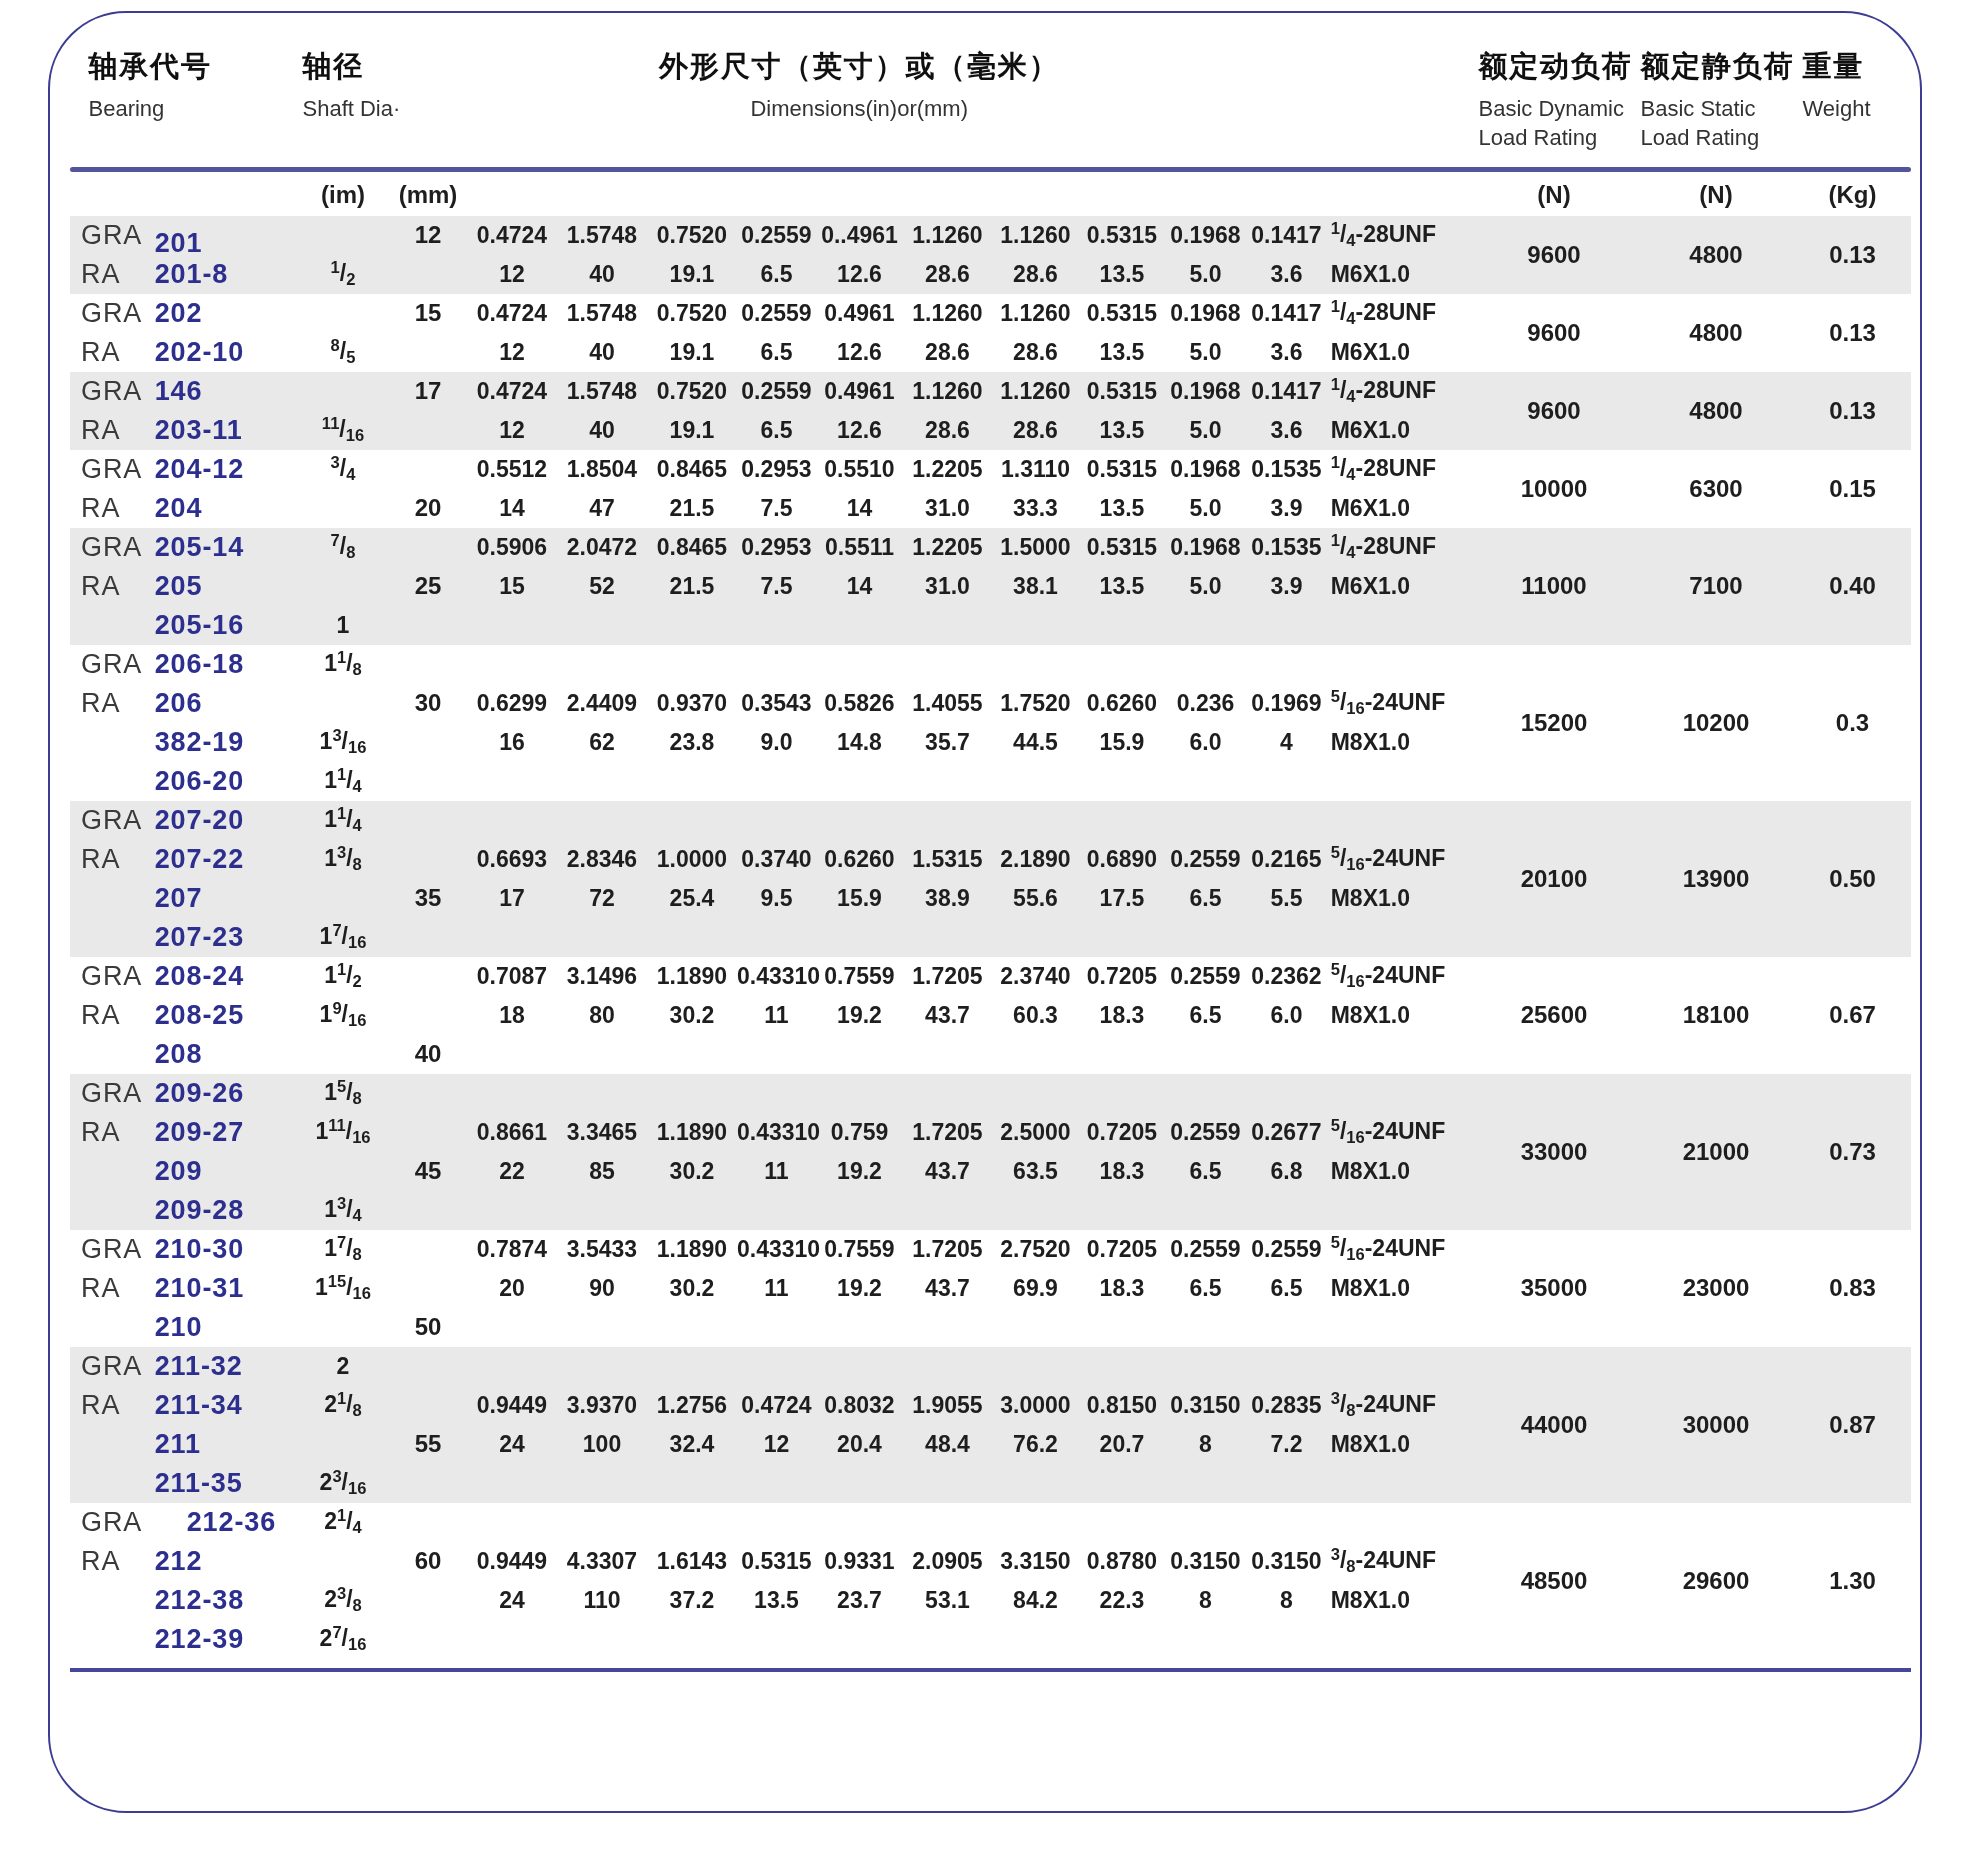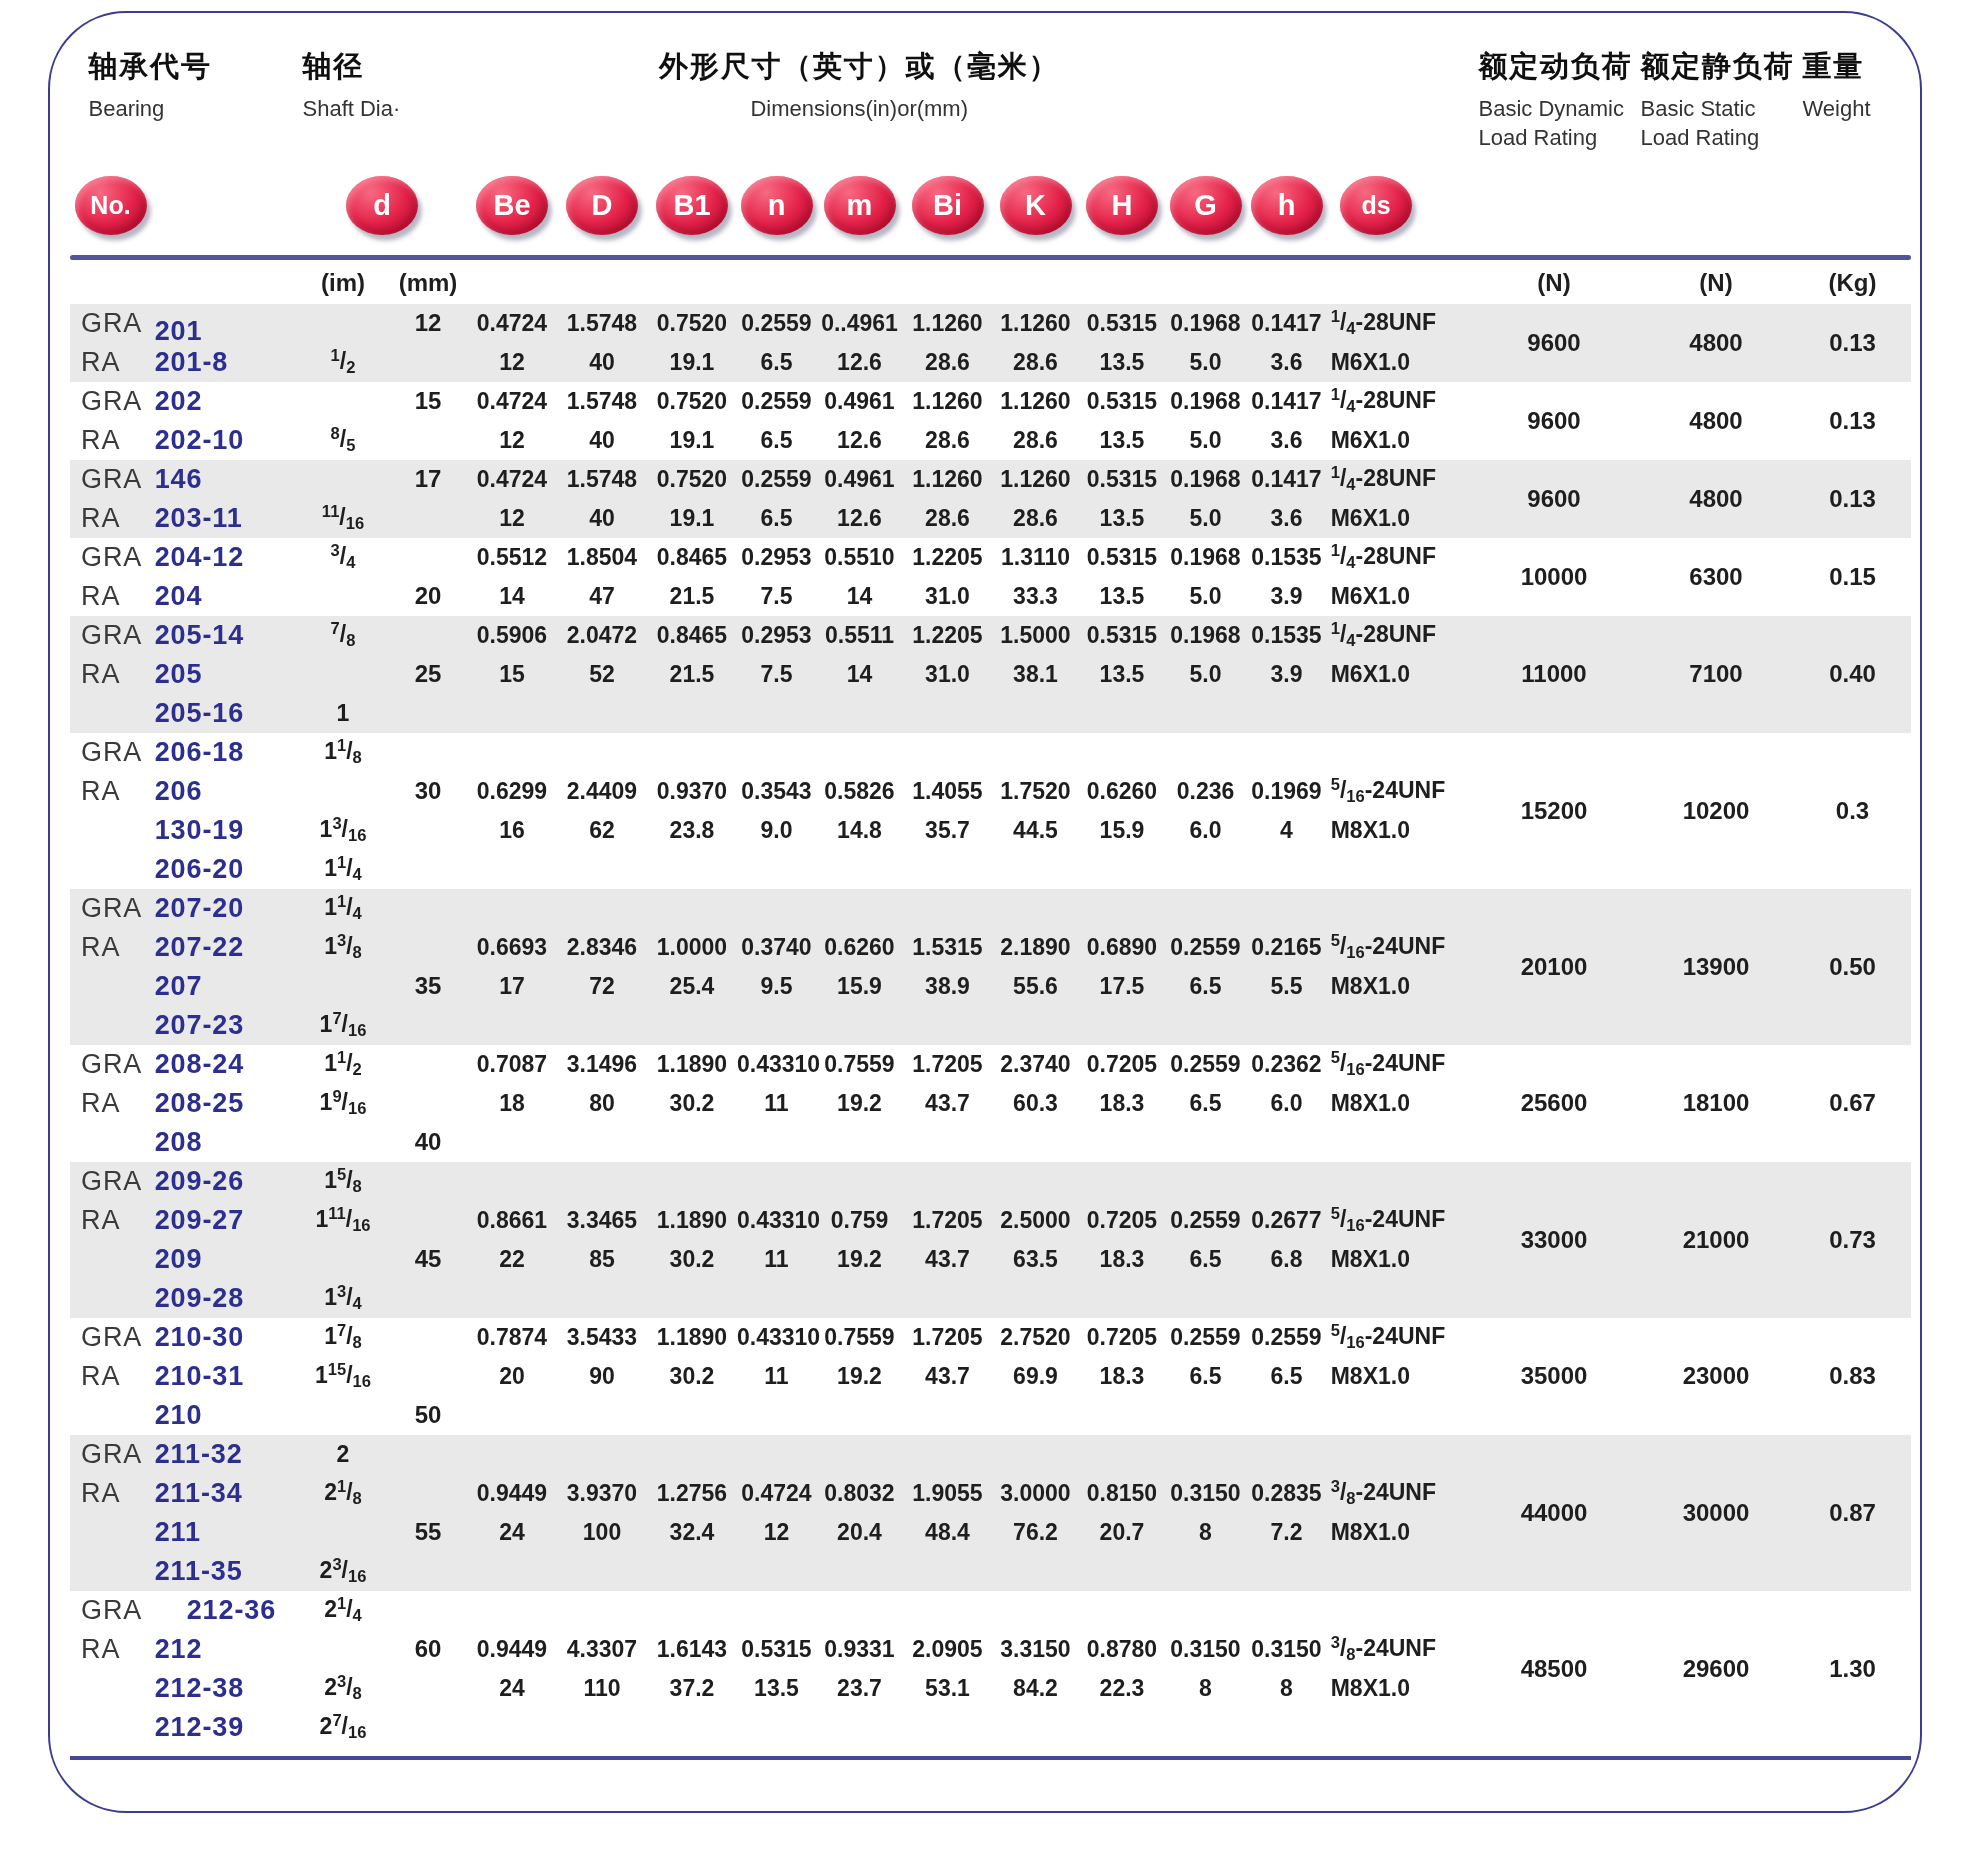--- a/index.html
+++ b/index.html
@@ -85,35 +85,20 @@
           <div>Basic Static</div>
             <div>Load Rating</div>
         </div>
       </div>
       <div class="hcell hc6">
         <div class="hzh">重量</div>
         <div class="hen">Weight</div>
       </div>
     </div>
 
-    <div class="cols badges">
-      <div class="badge small bc1">No.</div>
-      <div class="badge bc2">d</div>
-      <div class="badge bc3">Be</div>
-      <div class="badge bc4">D</div>
-      <div class="badge bc5">B1</div>
-      <div class="badge bc6">n</div>
-      <div class="badge bc7">m</div>
-      <div class="badge bc8">Bi</div>
-      <div class="badge bc9">K</div>
-      <div class="badge bc10">H</div>
-      <div class="badge bc11">G</div>
-      <div class="badge bc12">h</div>
-      <div class="badge small bc13">ds</div>
-    </div>
 
     <div class="rule1"></div>
 
     <div class="cols units">
       <div class="unit u-im">(im)</div>
       <div class="unit u-mm">(mm)</div>
       <div class="unit u-n1">(N)</div>
       <div class="unit u-n2">(N)</div>
       <div class="unit u-kg">(Kg)</div>
     </div>
@@ -297,21 +282,21 @@
           <div class="dim" style="grid-area: 2 / 6;">2.4409</div>
           <div class="dim" style="grid-area: 2 / 7;">0.9370</div>
           <div class="dim" style="grid-area: 2 / 8;">0.3543</div>
           <div class="dim" style="grid-area: 2 / 9;">0.5826</div>
           <div class="dim" style="grid-area: 2 / 10;">1.4055</div>
           <div class="dim" style="grid-area: 2 / 11;">1.7520</div>
           <div class="dim" style="grid-area: 2 / 12;">0.6260</div>
           <div class="dim" style="grid-area: 2 / 13;">0.236</div>
           <div class="dim" style="grid-area: 2 / 14;">0.1969</div>
           <div class="dscell" style="grid-area: 2 / 15;"><sup>5</sup>/<sub>16</sub>-24UNF</div>
-          <div class="numcell" style="grid-area: 3 / 2;">130-19</div>
+          <div class="numcell" style="grid-area: 3 / 2;">382-19</div>
           <div class="fraccell" style="grid-area: 3 / 3;">1<sup>3</sup>/<sub>16</sub></div>
           <div class="dim" style="grid-area: 3 / 5;">16</div>
           <div class="dim" style="grid-area: 3 / 6;">62</div>
           <div class="dim" style="grid-area: 3 / 7;">23.8</div>
           <div class="dim" style="grid-area: 3 / 8;">9.0</div>
           <div class="dim" style="grid-area: 3 / 9;">14.8</div>
           <div class="dim" style="grid-area: 3 / 10;">35.7</div>
           <div class="dim" style="grid-area: 3 / 11;">44.5</div>
           <div class="dim" style="grid-area: 3 / 12;">15.9</div>
           <div class="dim" style="grid-area: 3 / 13;">6.0</div>

